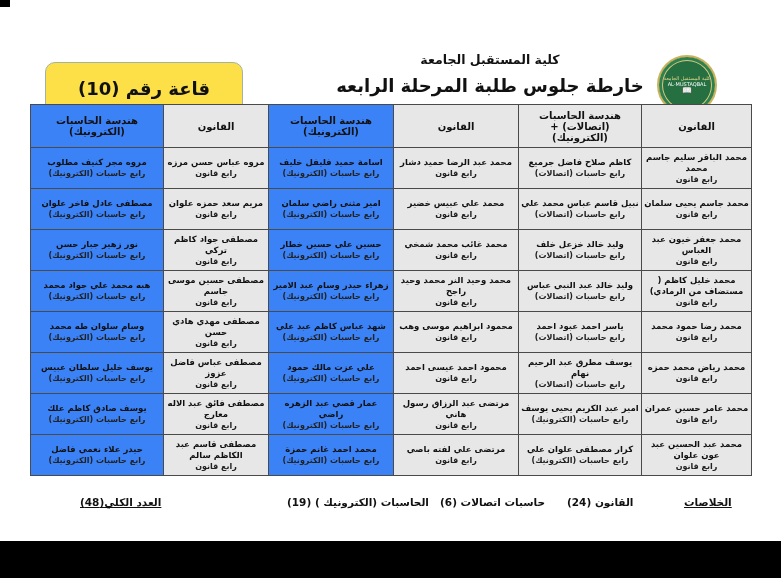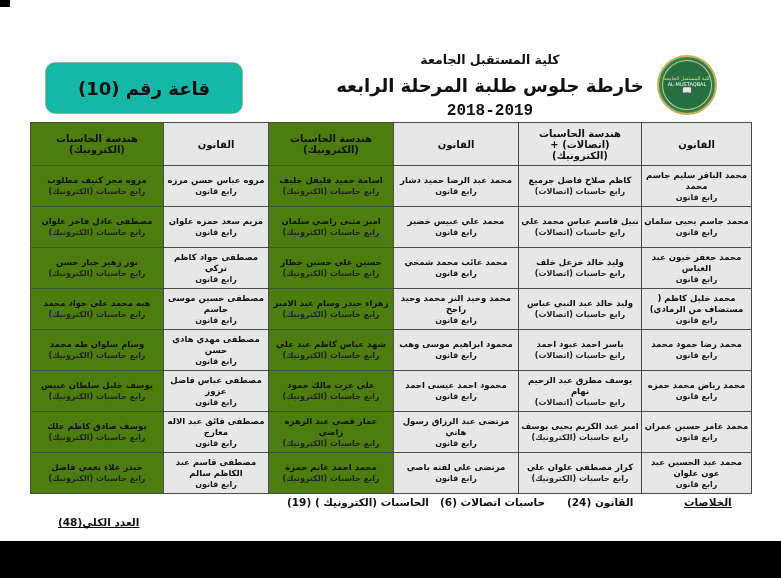--- a/index.html
+++ b/index.html
@@ -6,21 +6,21 @@
   body{
     width:781px;height:578px;position:relative;background:#ffffff;
     font-family:"DejaVu Sans", sans-serif;overflow:hidden;color:#111;
   }
   .corner-mark{position:absolute;top:0;left:0;width:10px;height:7px;background:#000;}
   .bottom-bar{position:absolute;left:0;bottom:0;width:781px;height:37px;background:#000;}
 
   
   .hall-box{
     position:absolute;left:45px;top:62px;width:196px;height:50px;
-    border:1.5px solid #a3b3a3;border-radius:10px;background:#14b8a6;
+    border:1.5px solid #a3b3a3;border-radius:10px;background:#fde047;
     display:flex;align-items:center;justify-content:center;
     font-size:18px;font-weight:bold;direction:rtl;
   }
   .titles{position:absolute;left:270px;top:50px;width:440px;text-align:center;font-weight:bold;direction:rtl;}
   .titles .line1{font-size:12.5px;margin:2px 0;}
   .titles .line2{font-size:18px;margin:8px 0 6px 0;}
   .titles .line3{font-size:16px;direction:ltr;font-family:Liberation Mono, monospace;}
 
   .logo{
     position:absolute;left:657px;top:55px;width:56px;height:56px;border-radius:50%;
@@ -28,39 +28,39 @@
     box-shadow:inset 0 0 0 3px #2f8050, inset 0 0 0 4px #d6c87f;
     display:flex;flex-direction:column;align-items:center;justify-content:center;
     text-align:center;overflow:hidden;
   }
   .logo .lg-arc{font-size:5px;color:#e8d98a;line-height:6px;white-space:nowrap;}
   .logo .lg-line{font-size:5px;color:#ffffff;line-height:6px;white-space:nowrap;}
   .logo .lg-book{font-size:8px;color:#e8e4c9;line-height:8px;}
 
   
   table.seating{
-    position:absolute;left:30px;top:122px;border-collapse:collapse;table-layout:fixed;
-    background:#4d7c0f;
+    position:absolute;left:30px;top:104px;border-collapse:collapse;table-layout:fixed;
+    background:#3b82f6;
   }
   table.seating th, table.seating td{
     border:1px solid #4a4a4a;text-align:center;vertical-align:middle;
     padding:0 2px;direction:rtl;overflow:hidden;
   }
   table.seating th{height:42px;font-size:10px;font-weight:bold;}
   table.seating td{height:40px;}
   td .s-name{font-size:8.5px;font-weight:bold;line-height:11px;}
   td .s-stage{font-size:8px;font-weight:bold;line-height:11px;color:#222;}
   .shade{background:#e7e7e7;}
 
   
   .footer-item{
     position:absolute;top:496px;font-size:10.5px;font-weight:bold;direction:rtl;white-space:nowrap;
   }
   .underline{text-decoration:underline;}
-  .pos-total{left:58px;margin-top:20px;}
+  .pos-total{left:80px;}
   .pos-elec{left:287px;}
   .pos-comm{left:424px;padding-left:16px;}
   .pos-law{left:567px;}
   .pos-summary{left:684px;}
 </style>
 </head>
 <body>
 
 <div class="corner-mark"></div>
 <div class="bottom-bar"></div>

